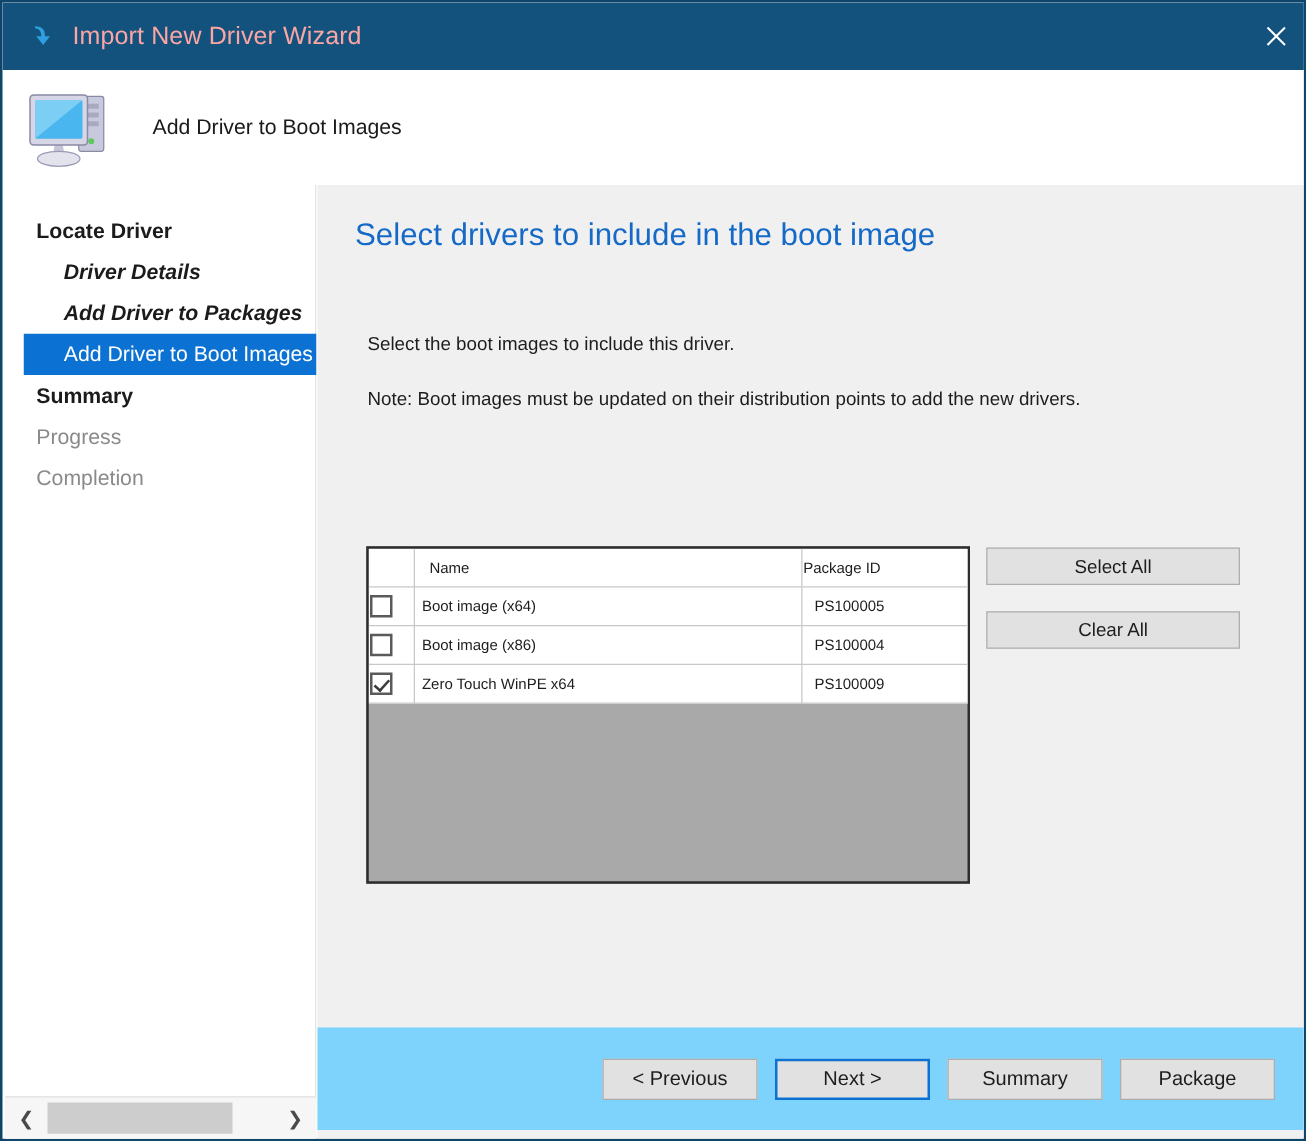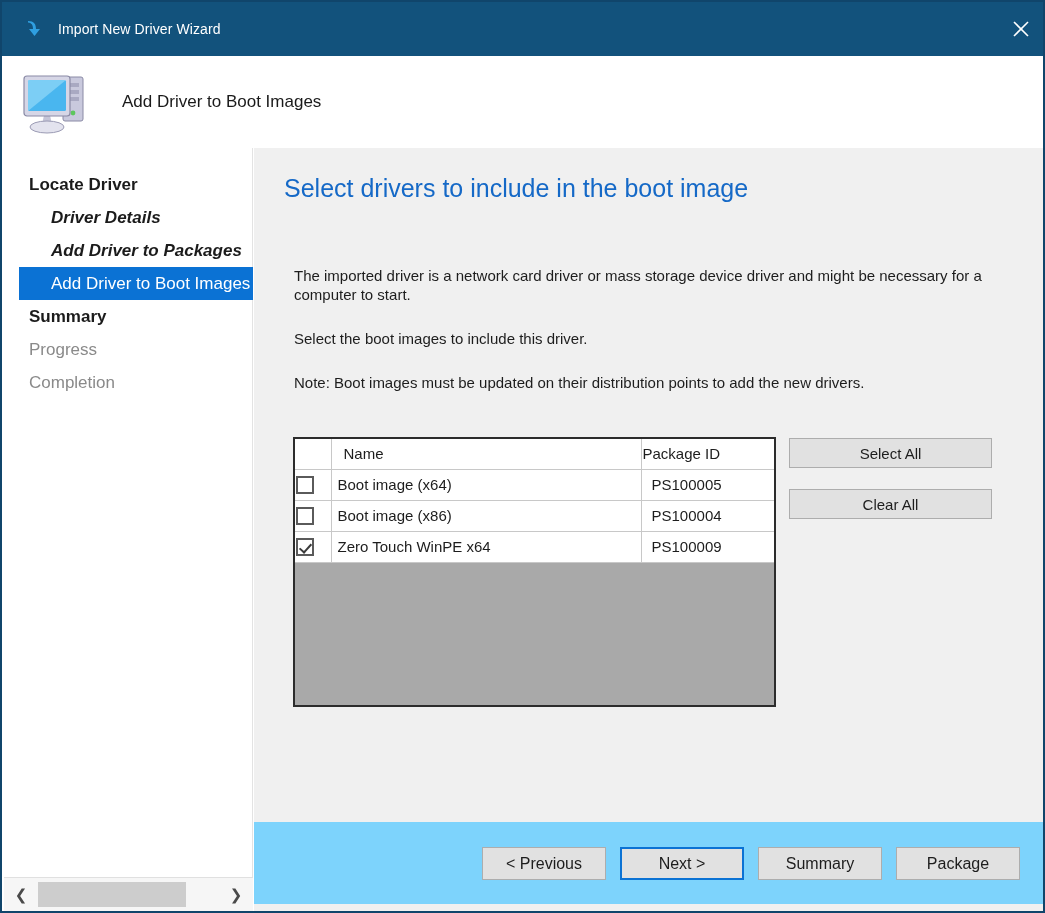--- a/index.html
+++ b/index.html
@@ -35,22 +35,22 @@
   }
   .titlebar-icon {
     margin-left: 18px;
     width: 26px;
     height: 26px;
     display: flex;
     align-items: center;
     justify-content: center;
   }
   .titlebar-title {
-    color: #ffffff;
-    font-size: 14px;
+    color: #fca5a5;
+    font-size: 20px;
     margin-left: 12px;
     letter-spacing: .1px;
     white-space: nowrap;
   }
   .titlebar-close {
     position: absolute;
     right: 0; top: 0;
     width: 52px;
     height: 54px;
     display: flex;
@@ -208,21 +208,21 @@
   }
   table.grid {
     border-collapse: collapse;
     width: 479px;
     background: #ffffff;
     table-layout: fixed;
   }
   table.grid th, table.grid td {
     border-right: 1px solid #c8c8c8;
     border-bottom: 1px solid #c8c8c8;
-    font-size: 15px;
+    font-size: 12px;
     color: #1d1d1d;
     text-align: left;
     font-weight: normal;
     box-sizing: border-box;
     background: #ffffff;
   }
   table.grid th { height: 30px; }
   table.grid td { height: 31px; }
   col.c-check { width: 36px; }
   col.c-name  { width: 310px; }
@@ -383,21 +383,20 @@
           <span class="scroll-thumb"></span>
         </span>
         <span class="scroll-arrow">❯</span>
       </div>
     </div>
 
     <div class="main">
       <div class="page-heading">Select drivers to include in the boot image</div>
 
       <div class="paragraphs">
-        <p class="para">The imported driver is a network card driver or mass storage device driver and might be necessary for a computer to start.</p>
         <p class="para">Select the boot images to include this driver.</p>
         <p class="para last">Note: Boot images must be updated on their distribution points to add the new drivers.</p>
       </div>
 
       <div class="table-wrap">
         <table class="grid">
           <colgroup>
             <col class="c-check">
               <col class="c-name">
               <col class="c-pkg">

